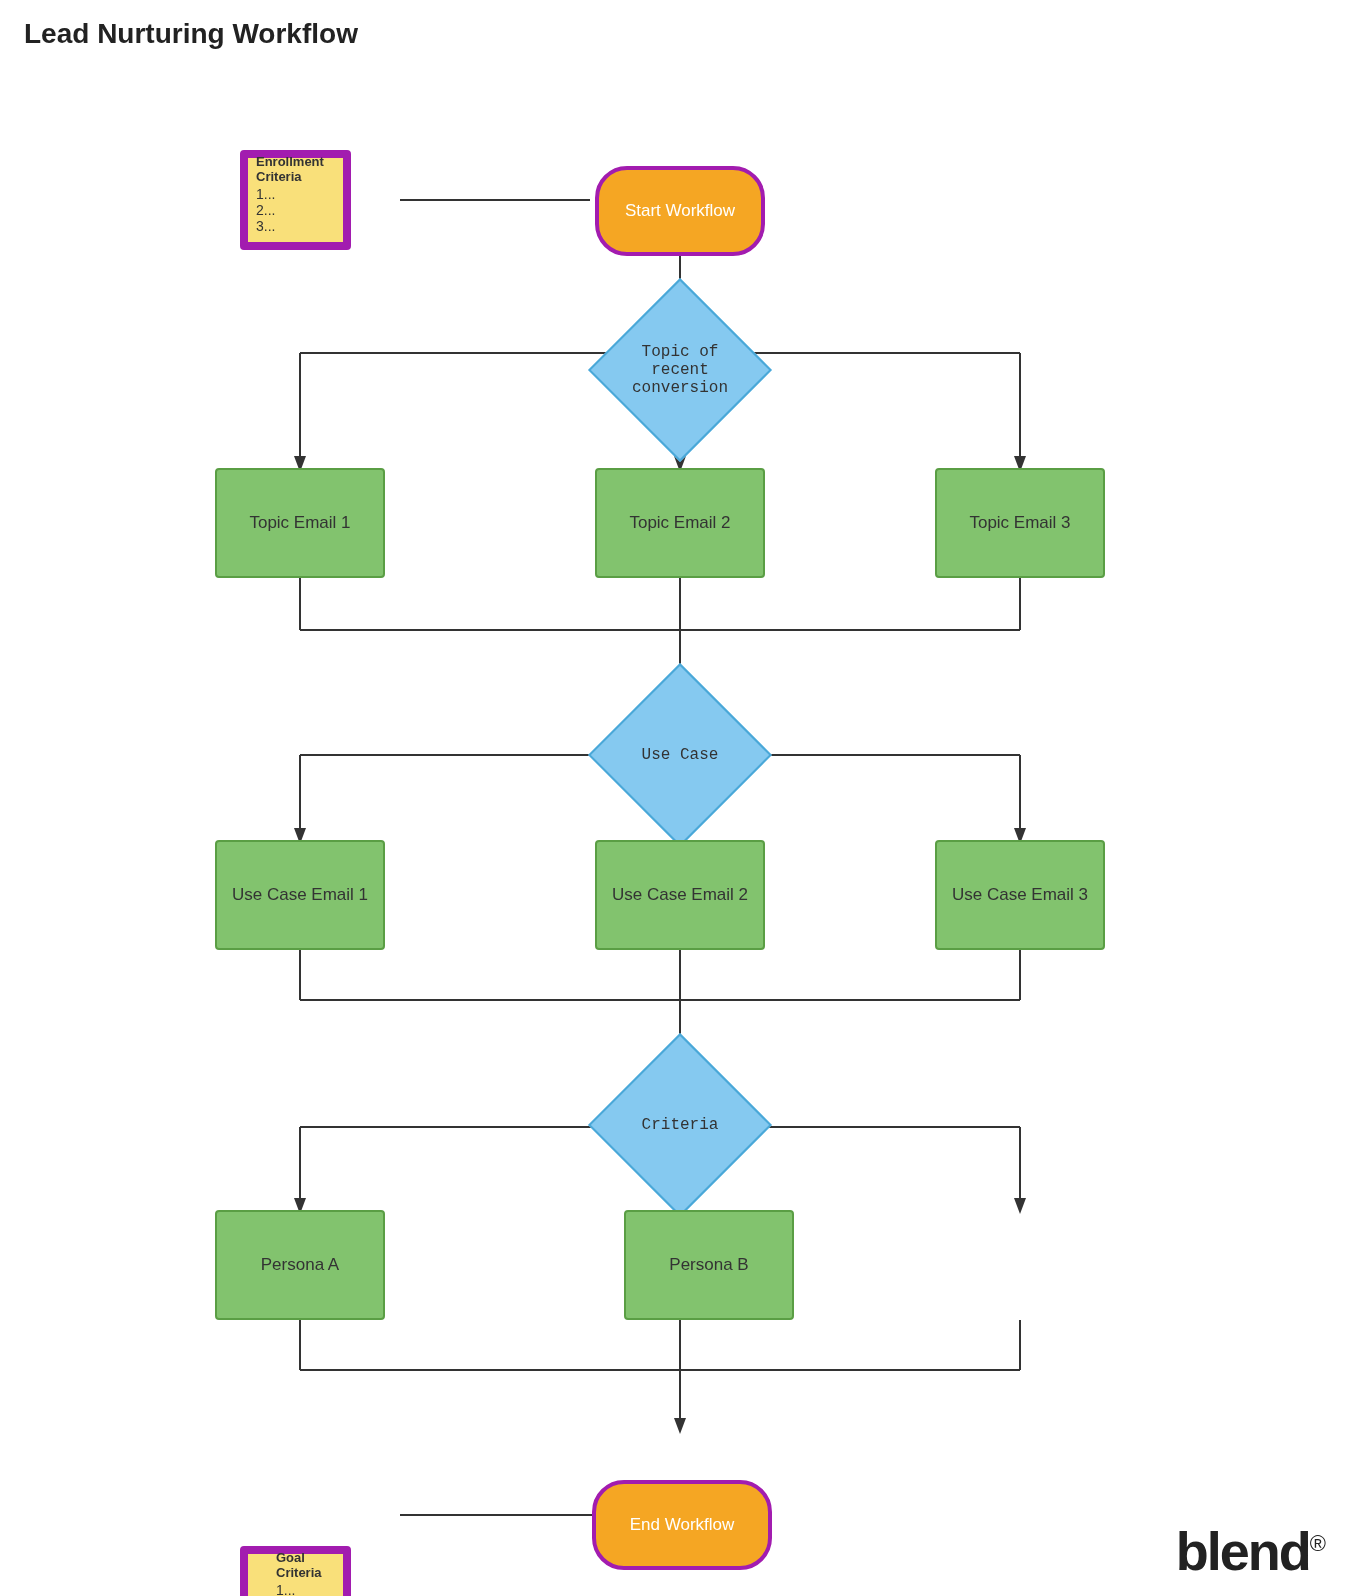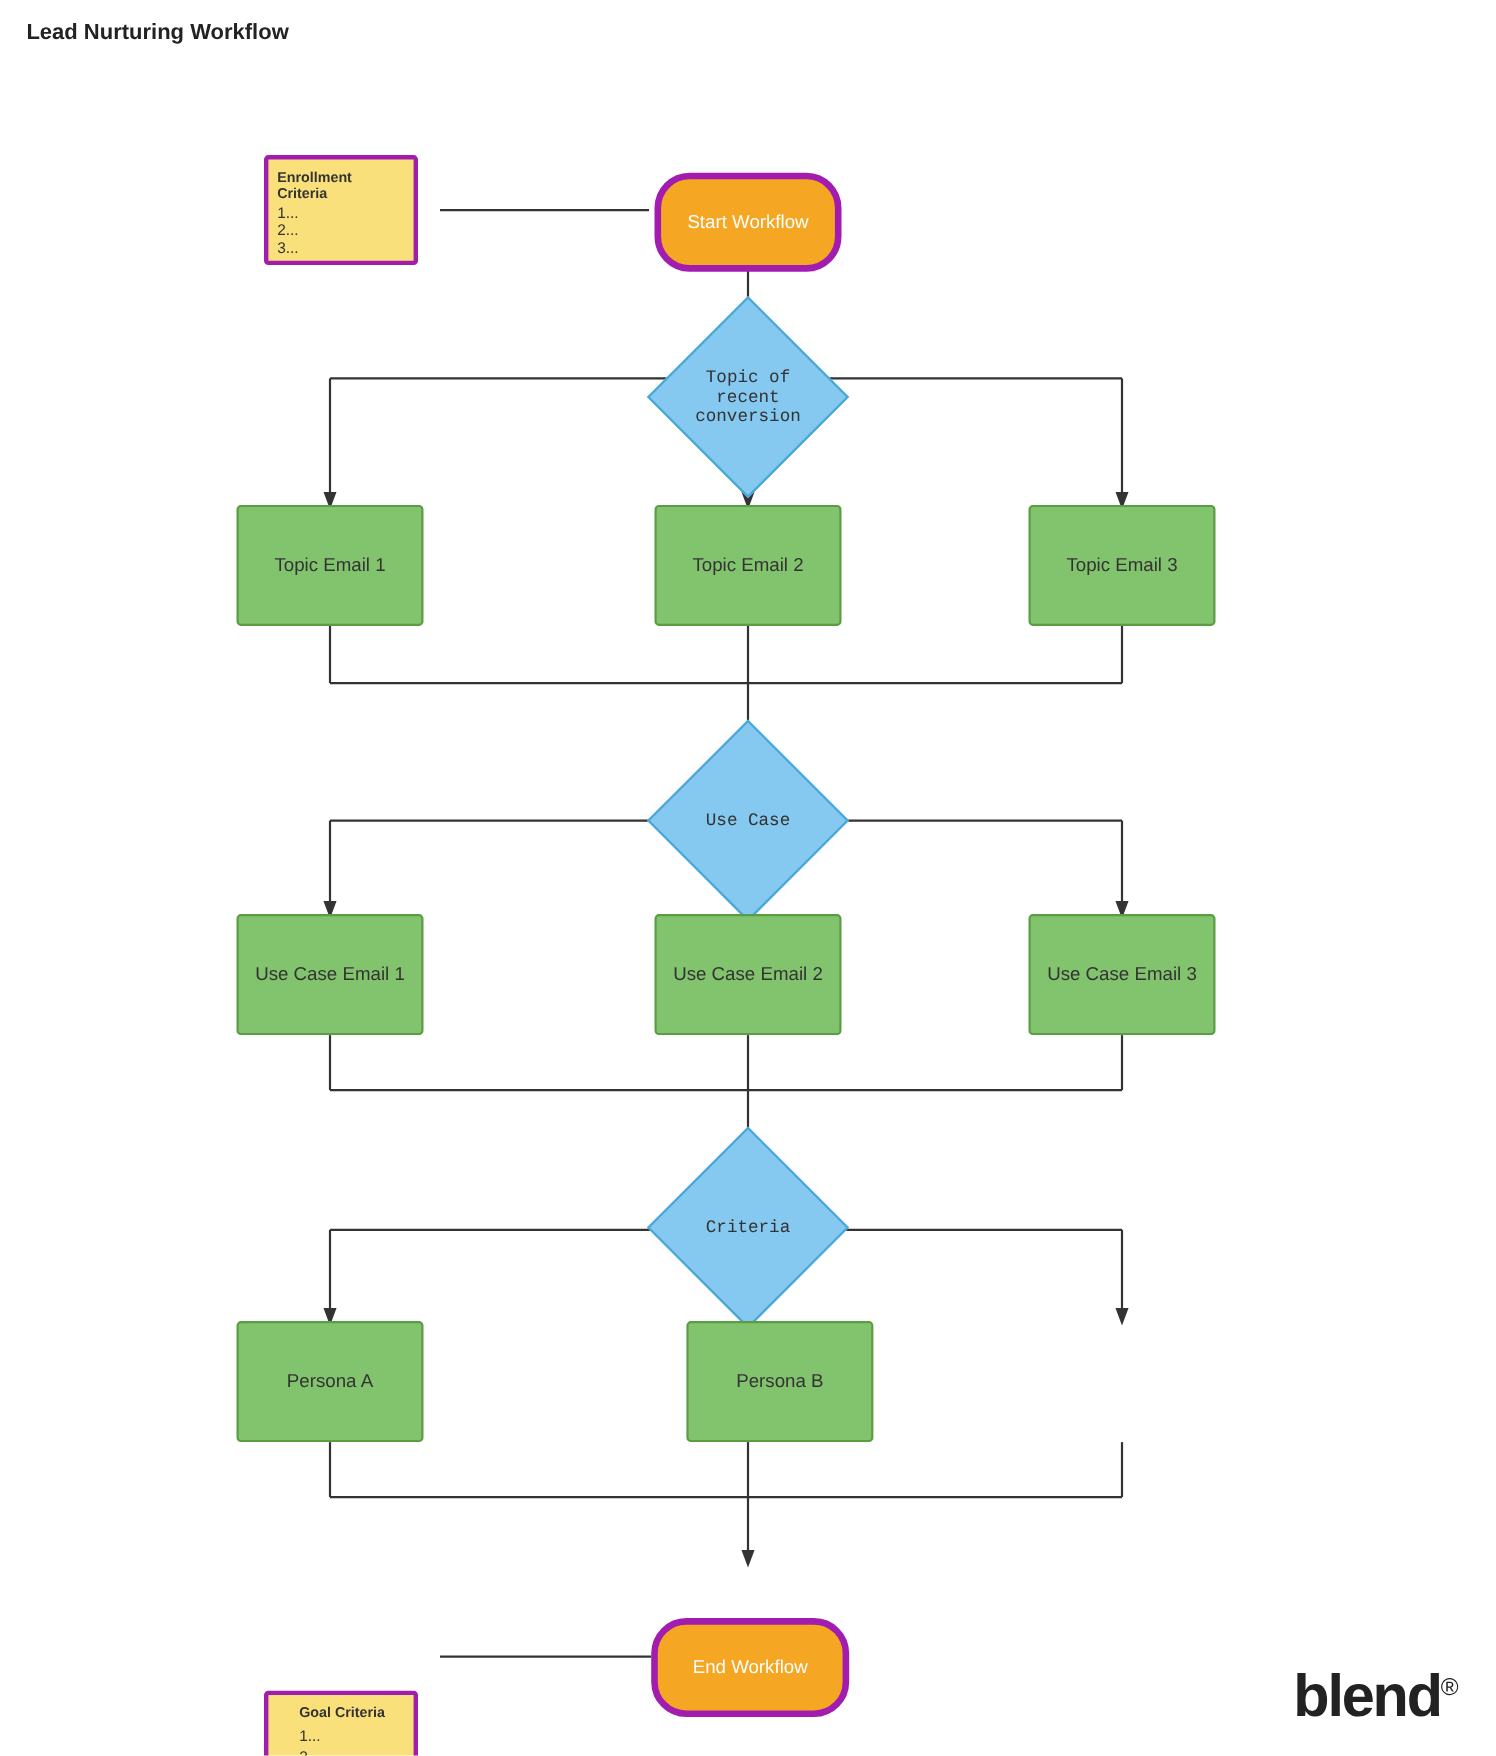--- a/index.html
+++ b/index.html
@@ -5,21 +5,21 @@
     * { box-sizing: border-box; margin: 0; padding: 0; }
     body {
       background: #fff;
       font-family: Arial, sans-serif;
       width: 1360px;
       min-height: 1596px;
       position: relative;
       overflow-x: hidden;
     }
     h1 {
-      font-size: 20px;
+      font-size: 28px;
       font-weight: bold;
       padding: 18px 24px 0 24px;
       color: #222;
     }
     .diagram-area {
       position: relative;
       width: 1360px;
       height: 1540px;
       margin-top: 10px;
     }
@@ -30,21 +30,21 @@
       align-items: center;
       justify-content: center;
       text-align: center;
       font-size: 17px;
       font-weight: 500;
     }
     .rounded-rect {
       border-radius: 32px;
       background: #f5a623;
       color: #fff;
-      border: 6px solid #a21caf;
+      border: 4px solid #a21caf;
       width: 170px;
       height: 70px;
     }
     .green-rect {
       border-radius: 4px;
       background: #82c36e;
       color: #333;
       border: 2px solid #5a9e44;
       width: 170px;
       height: 110px;
@@ -75,26 +75,26 @@
       font-weight: 500;
       color: #333;
       z-index: 2;
       pointer-events: none;
       font-family: Liberation Mono, monospace;
     }
     .yellow-rect {
       border-radius: 4px;
       background: #f9e07a;
       color: #333;
-      border: 4px solid #a21caf;
-      width: 140px;
+      border: 8px solid #a21caf;
+      width: 111px;
       height: 100px;
       font-size: 14px;
       align-items: flex-start;
-      justify-content: space-between;
+      justify-content: flex-end;
       padding: 8px;
       flex-direction: column;
       text-align: left;
     }
     .yellow-title {
       font-weight: bold;
       font-size: 13px;
       margin-bottom: 2px;
     }
     svg.lines {

